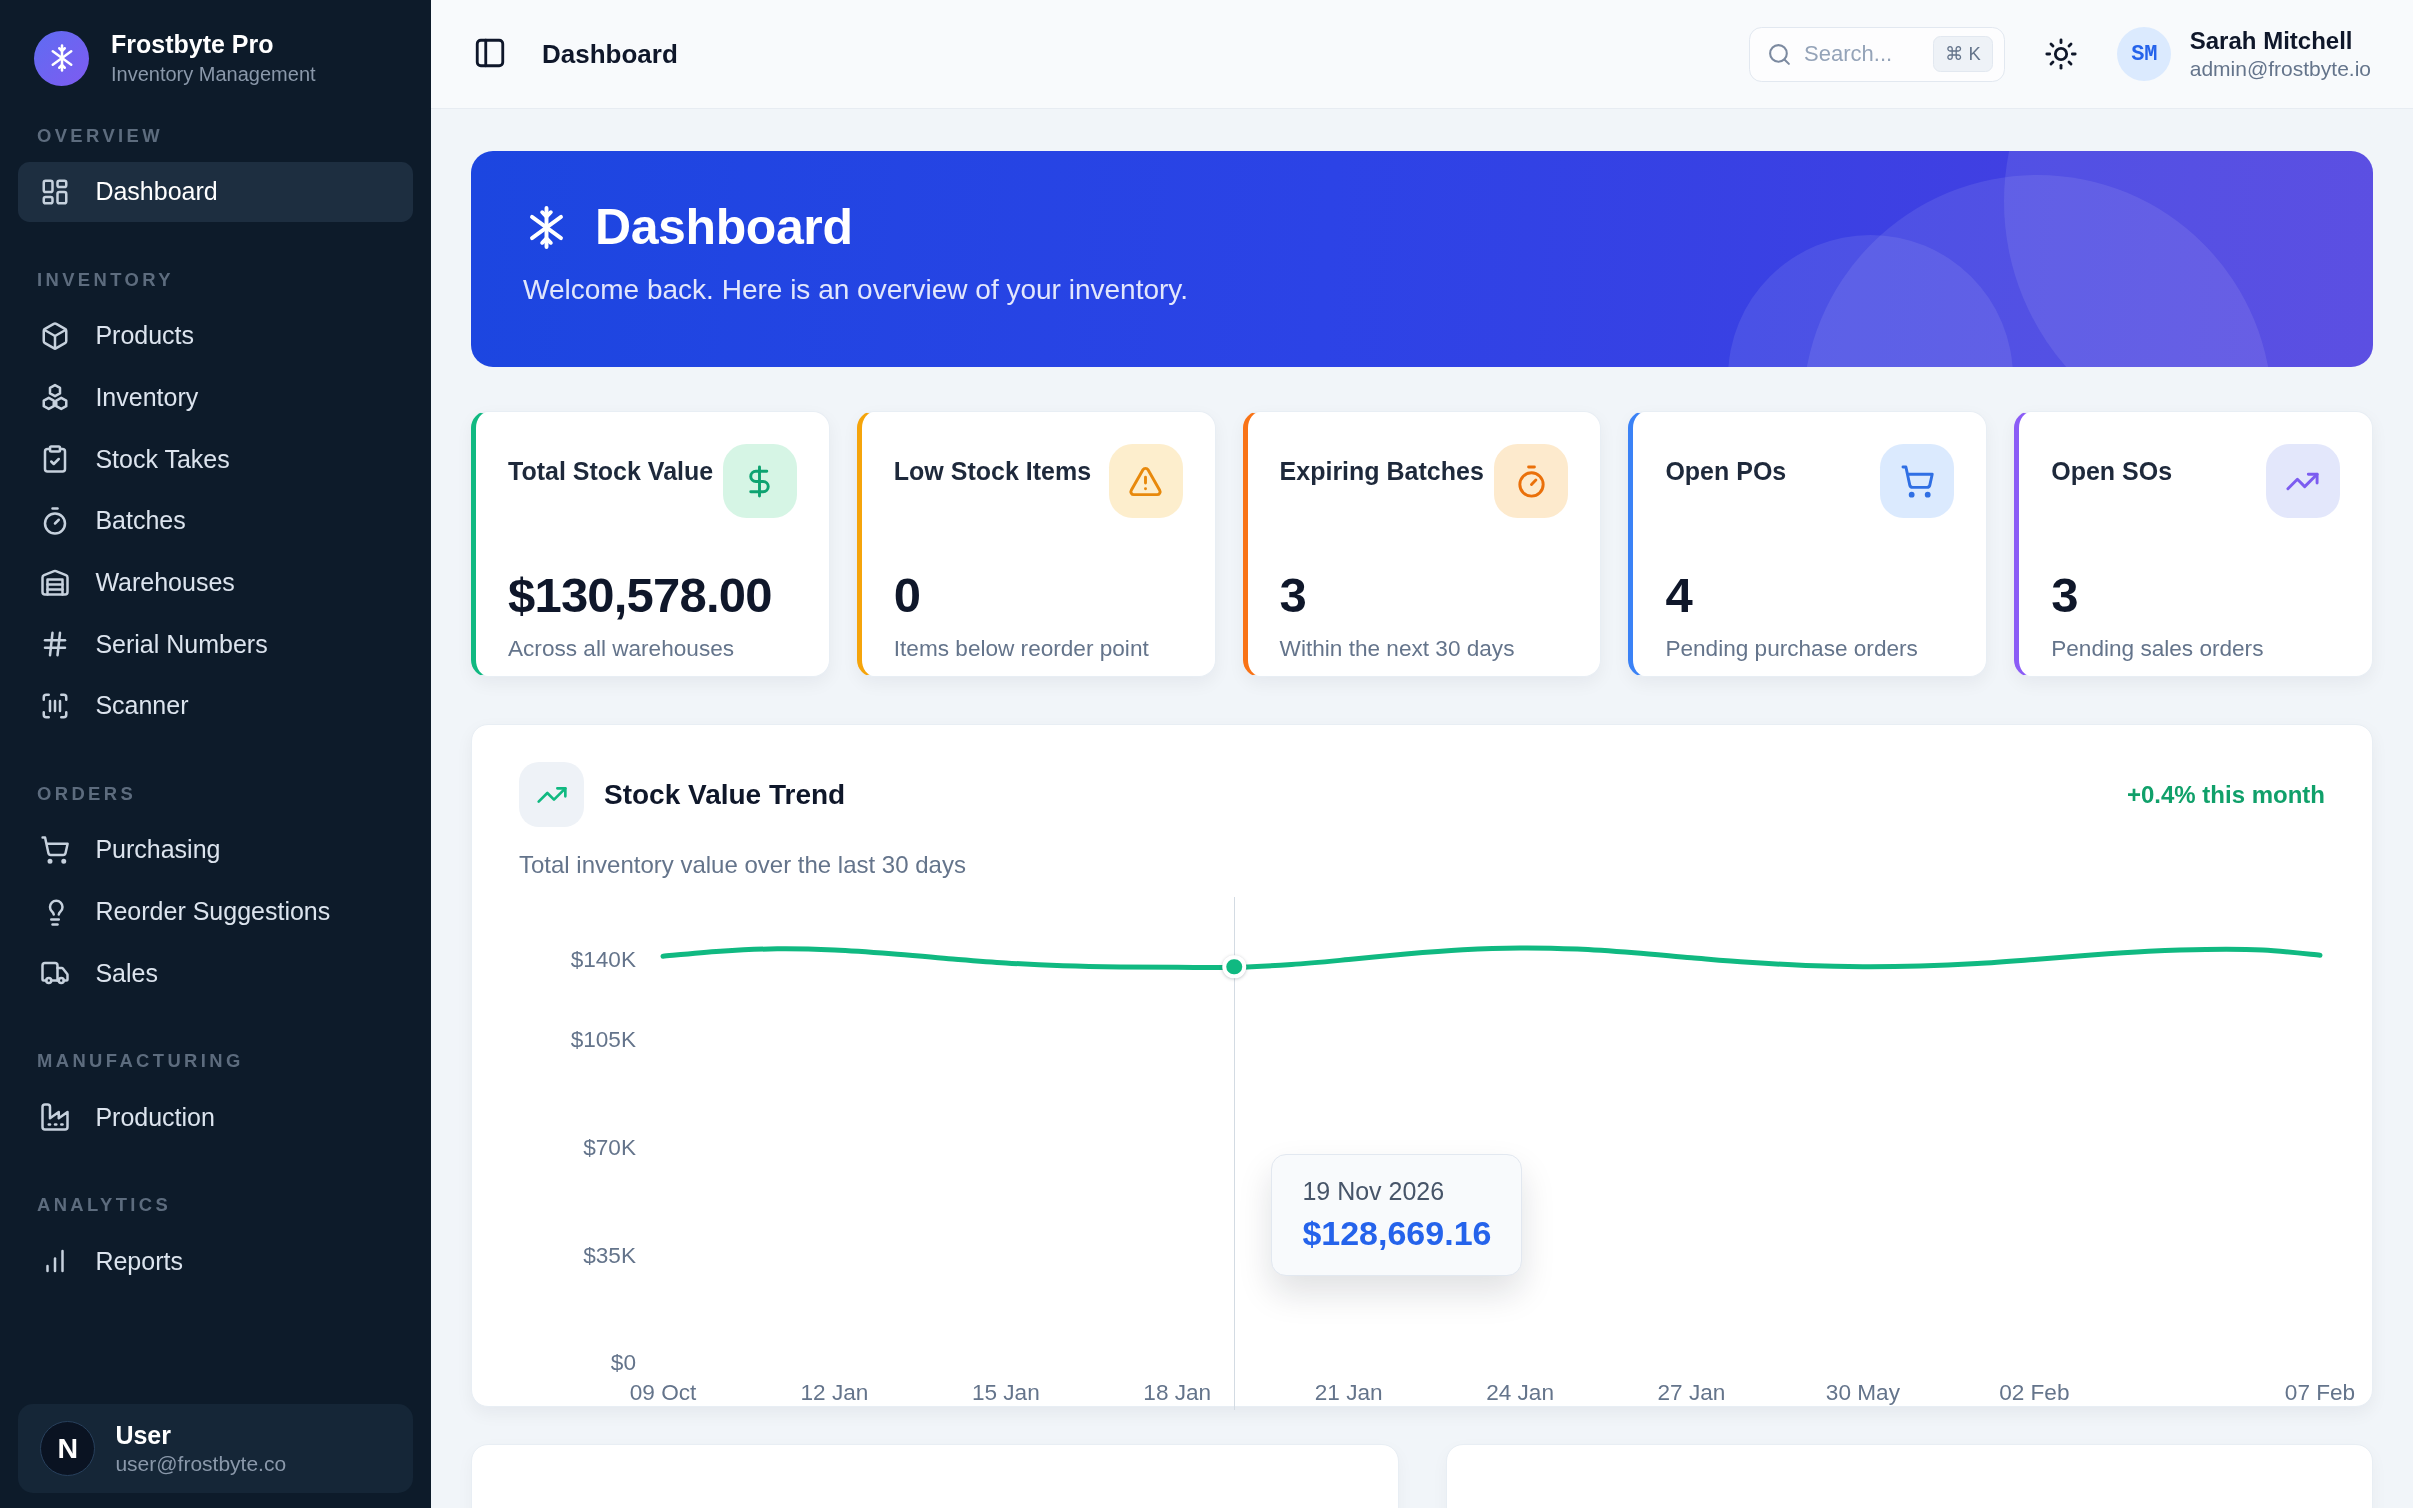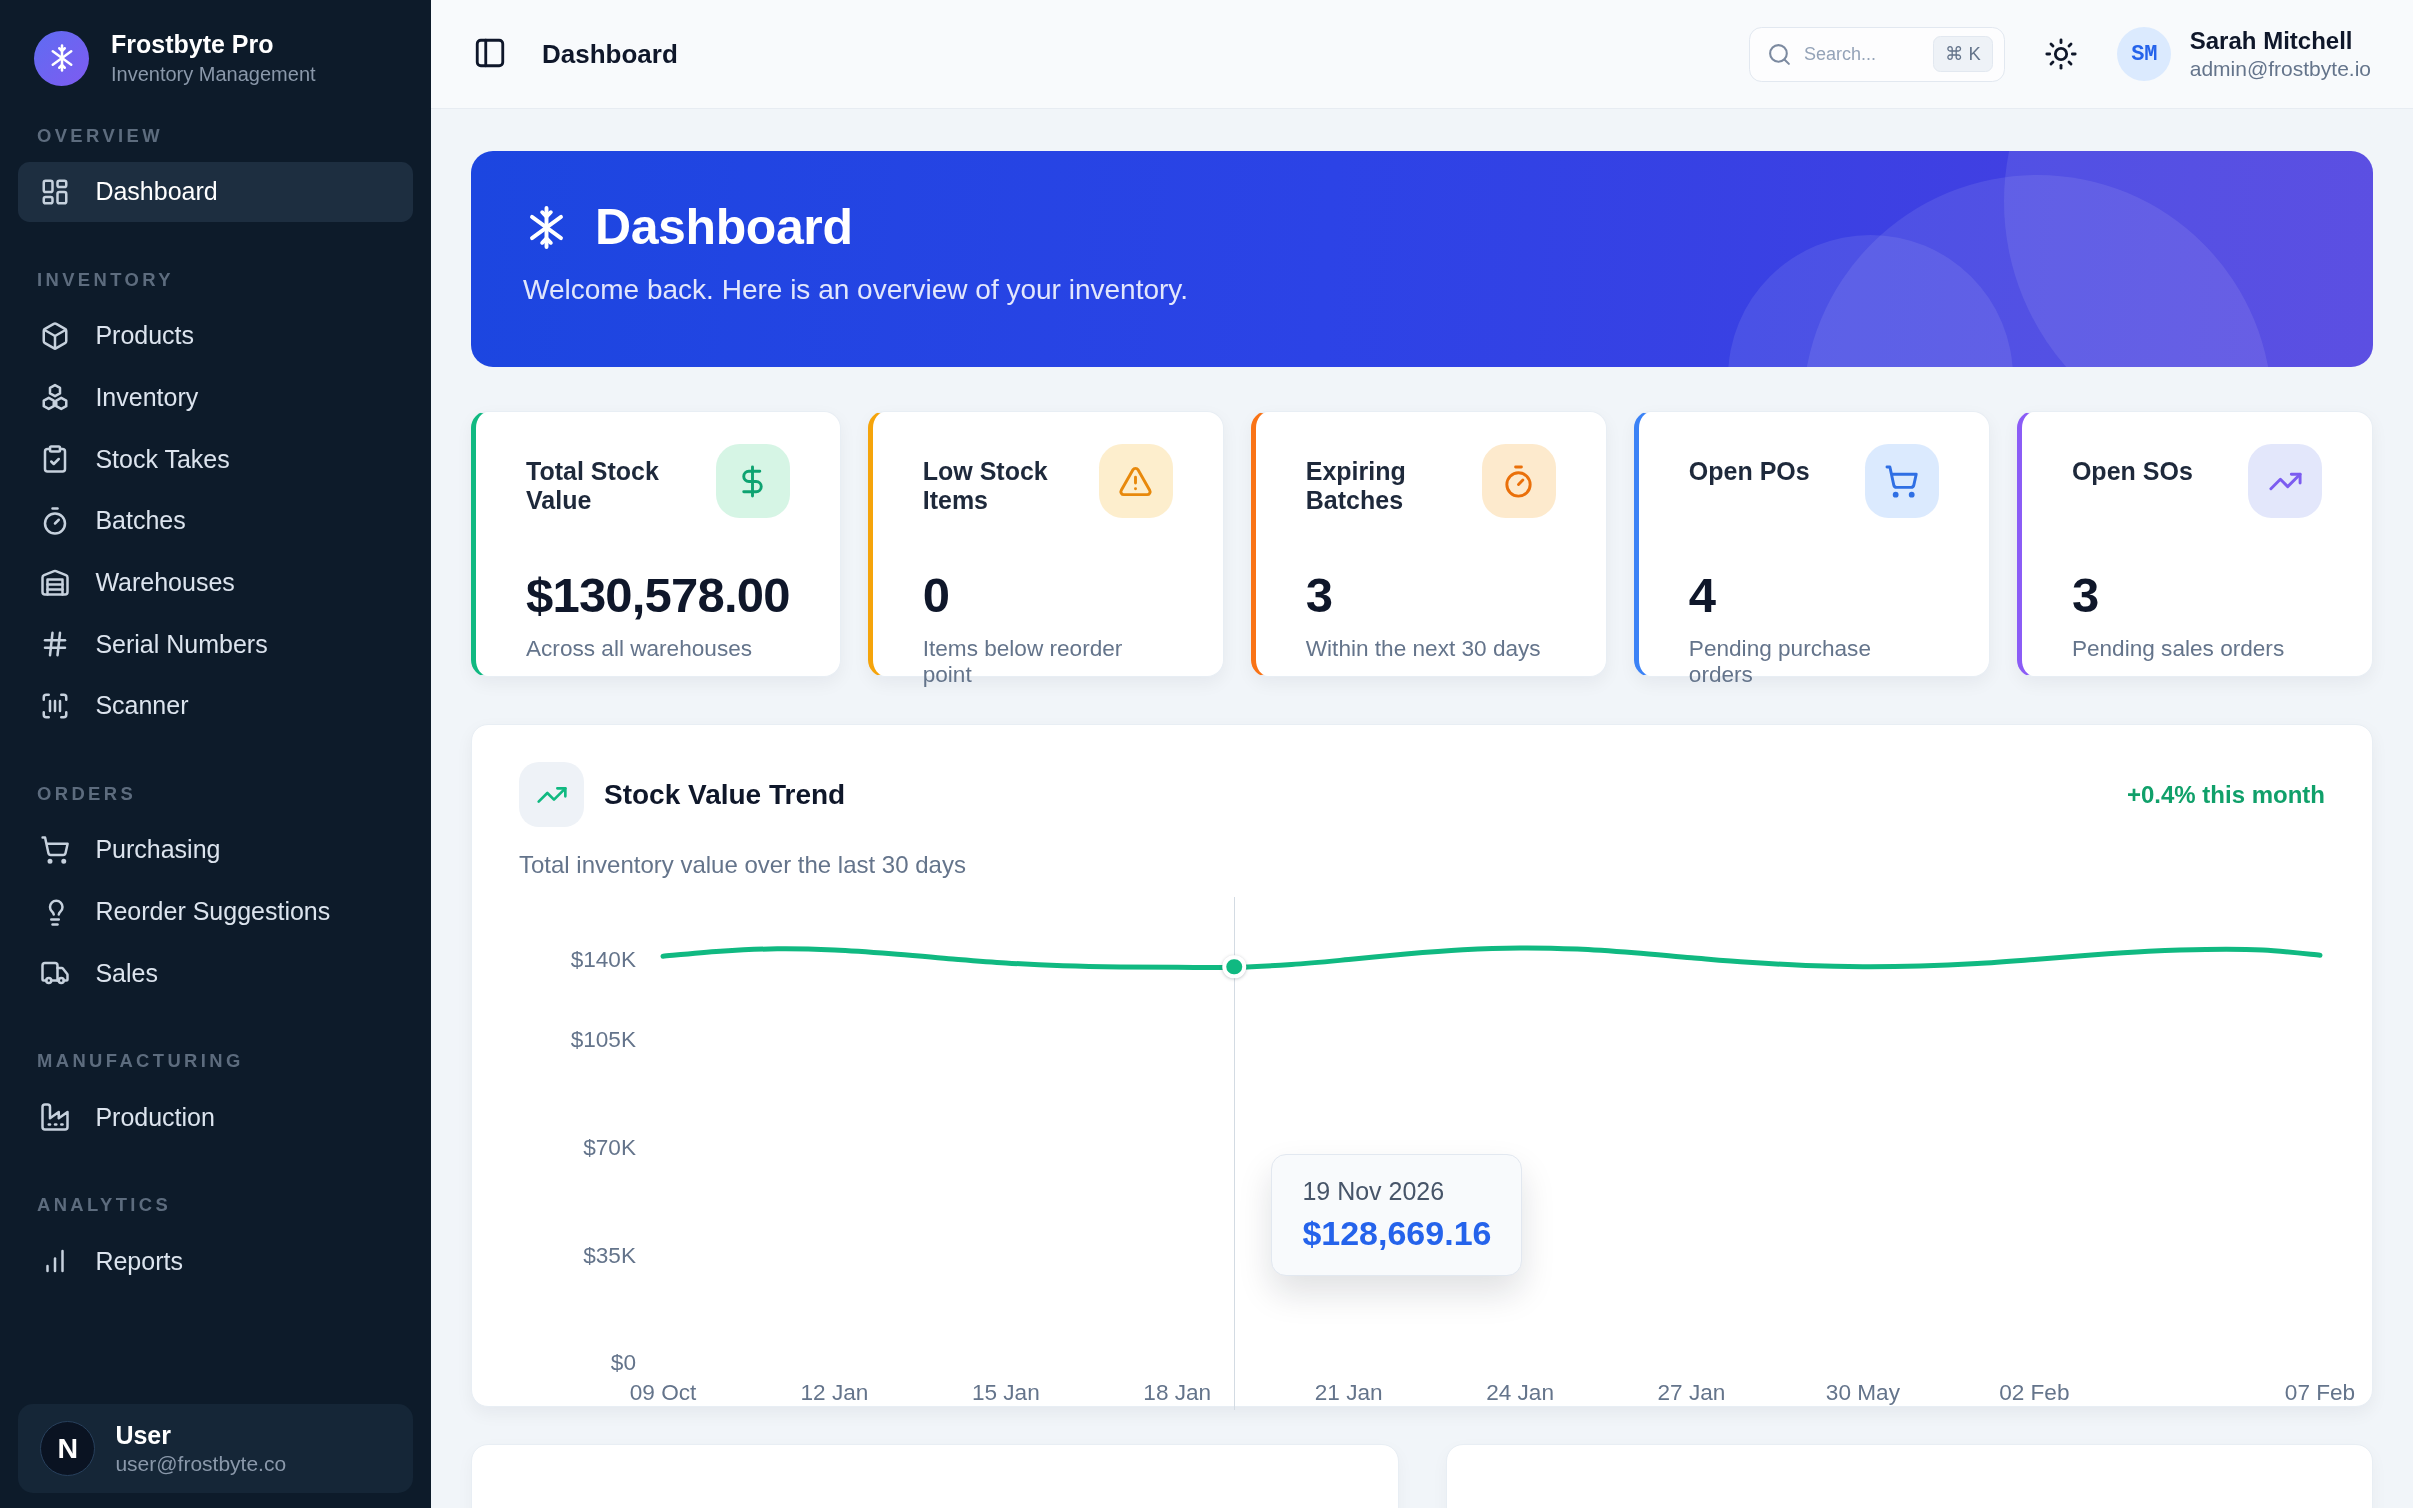--- a/index.html
+++ b/index.html
@@ -44,21 +44,21 @@
   .icon-btn { background:none; border:none; cursor:pointer; color:#0f172a;
               display:flex; align-items:center; }
   .icon-btn svg { width:34px; height:34px; }
   .topbar-title { font-size:26px; font-weight:600; color:#0f172a; margin-left:35px; }
   .topbar-right { margin-left:auto; display:flex; align-items:center; gap:39px; }
   .searchbox { width:256px; height:55px; border:1.7px solid #e2e8f0; border-radius:12.6px;
                background:#fdfdfe; display:flex; align-items:center; gap:11.7px;
                padding:0 11.7px 0 17px; color:#7c8aa0; }
   .searchbox svg { width:25px; height:25px; flex:0 0 25px; }
   .searchbox input { flex:1; min-width:0; border:none; outline:none; background:transparent;
-                     font-size:18px; color:#15803d; font-family:"Liberation Sans",sans-serif; }
+                     font-size:22px; color:#15803d; font-family:"Liberation Sans",sans-serif; }
   .searchbox input::placeholder { color:#94a3b8; }
   .kbd { background:#eef2f7; border:0.8px solid #e2e8f0; border-radius:7.5px; padding:5.9px 11px;
          font-size:18.4px; color:#64748b; white-space:nowrap; }
   .profile { display:flex; align-items:center; gap:18.4px; cursor:pointer; }
   .avatar-sm { width:54px; height:54px; border-radius:50%; background:#dbeafe; color:#2563eb;
                font-weight:700; font-size:22px; display:flex; align-items:center;
                justify-content:center; flex:0 0 54px;font-family:Liberation Mono, monospace; }
   .profile-name { font-size:24px; font-weight:700; color:#0f172a; }
   .profile-email { font-size:21px; color:#64748b; margin-top:2.5px; }
 
@@ -73,21 +73,21 @@
   .bubble-2 { width:285px; height:285px; right:360px; top:84px; }
   .bubble-3 { width:469px; height:469px; right:101px; bottom:-277px; background:rgba(255,255,255,0.07); }
   .banner-title-row { display:flex; align-items:center; gap:25px; position:relative; }
   .banner-title-row svg { width:47px; height:47px; }
   .banner-title { font-size:50px; font-weight:800; letter-spacing:-0.4px; }
   .banner-sub { margin-top:18.4px; font-size:28px; color:rgba(255,255,255,0.87); position:relative; }
 
   
   .stats { display:grid; grid-template-columns:repeat(5,1fr); gap:27px; margin-top:44px; }
   .stat-card { background:#fff; border:0.8px solid #e8eef4; border-left:5.9px solid var(--accent);
-               border-radius:17px; padding:32px 50px; height:266px;
+               border-radius:17px; padding:32px 32px; height:266px;
                box-shadow:0 6.7px 17px rgba(15,23,42,.05); cursor:pointer; }
   .stat-head { display:flex; justify-content:space-between; align-items:flex-start; }
   .stat-title { font-size:25px; font-weight:600; color:#1e293b; margin-top:13.4px; }
   .chip { width:74px; height:74px; border-radius:23.5px; display:flex; align-items:center;
           justify-content:center; flex:0 0 74px; }
   .chip svg { width:35px; height:35px; }
   .stat-value { font-size:49px; font-weight:800; color:#0f172a; margin-top:49px; letter-spacing:-0.8px; }
   .stat-sub { font-size:22.6px; color:#64748b; margin-top:13.4px; }
 
   

